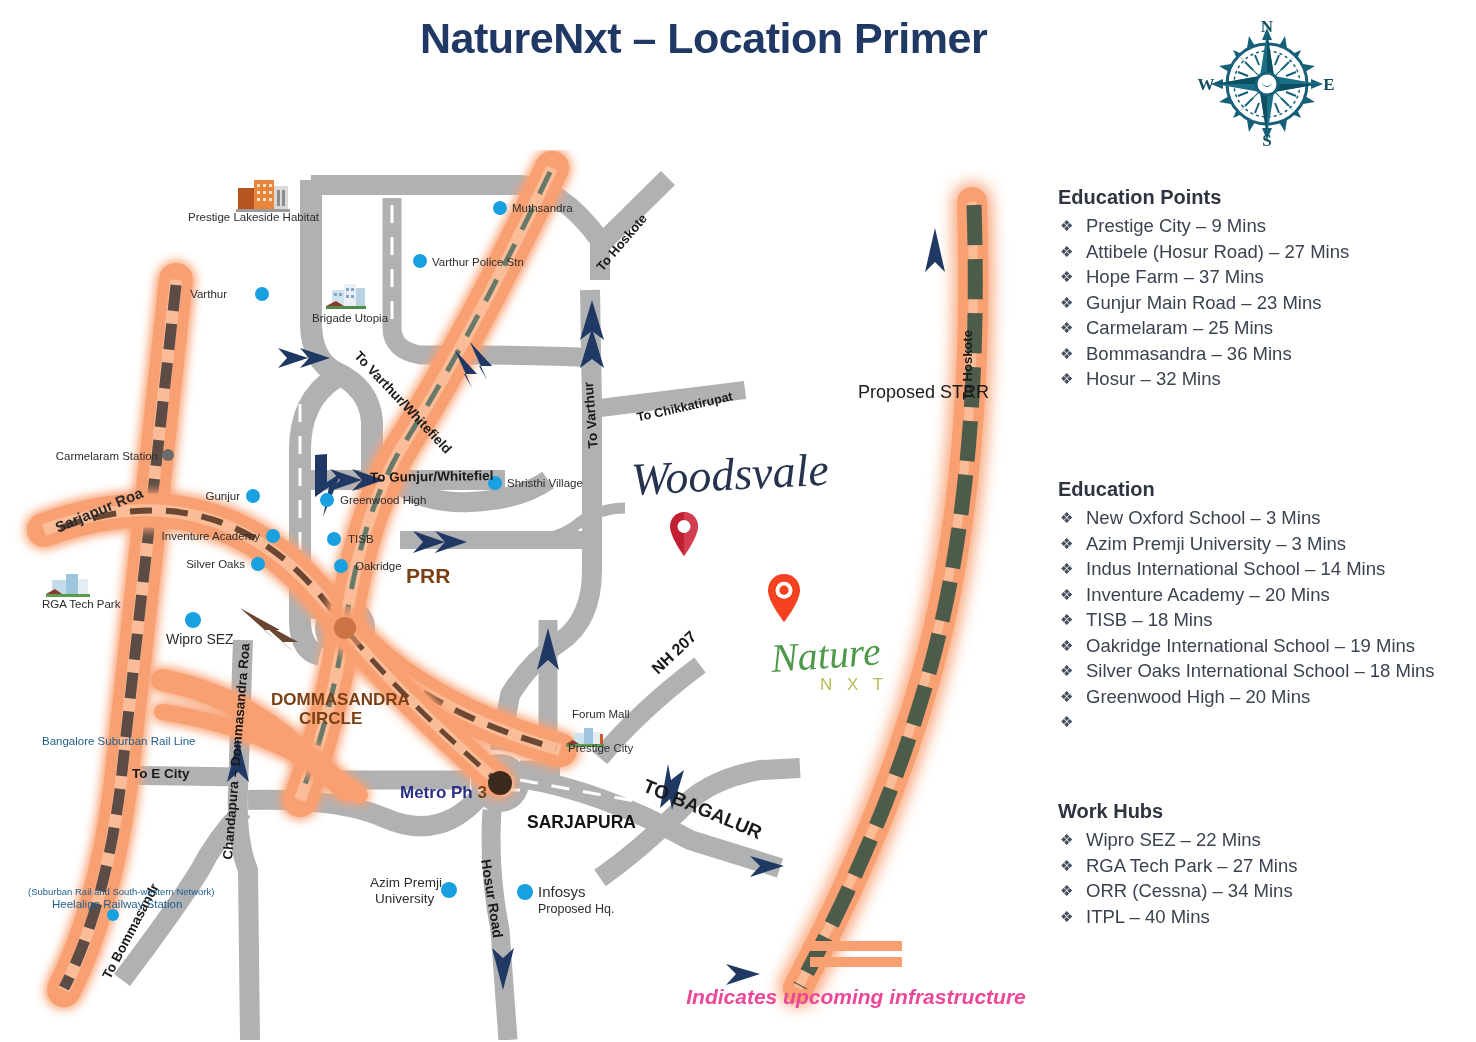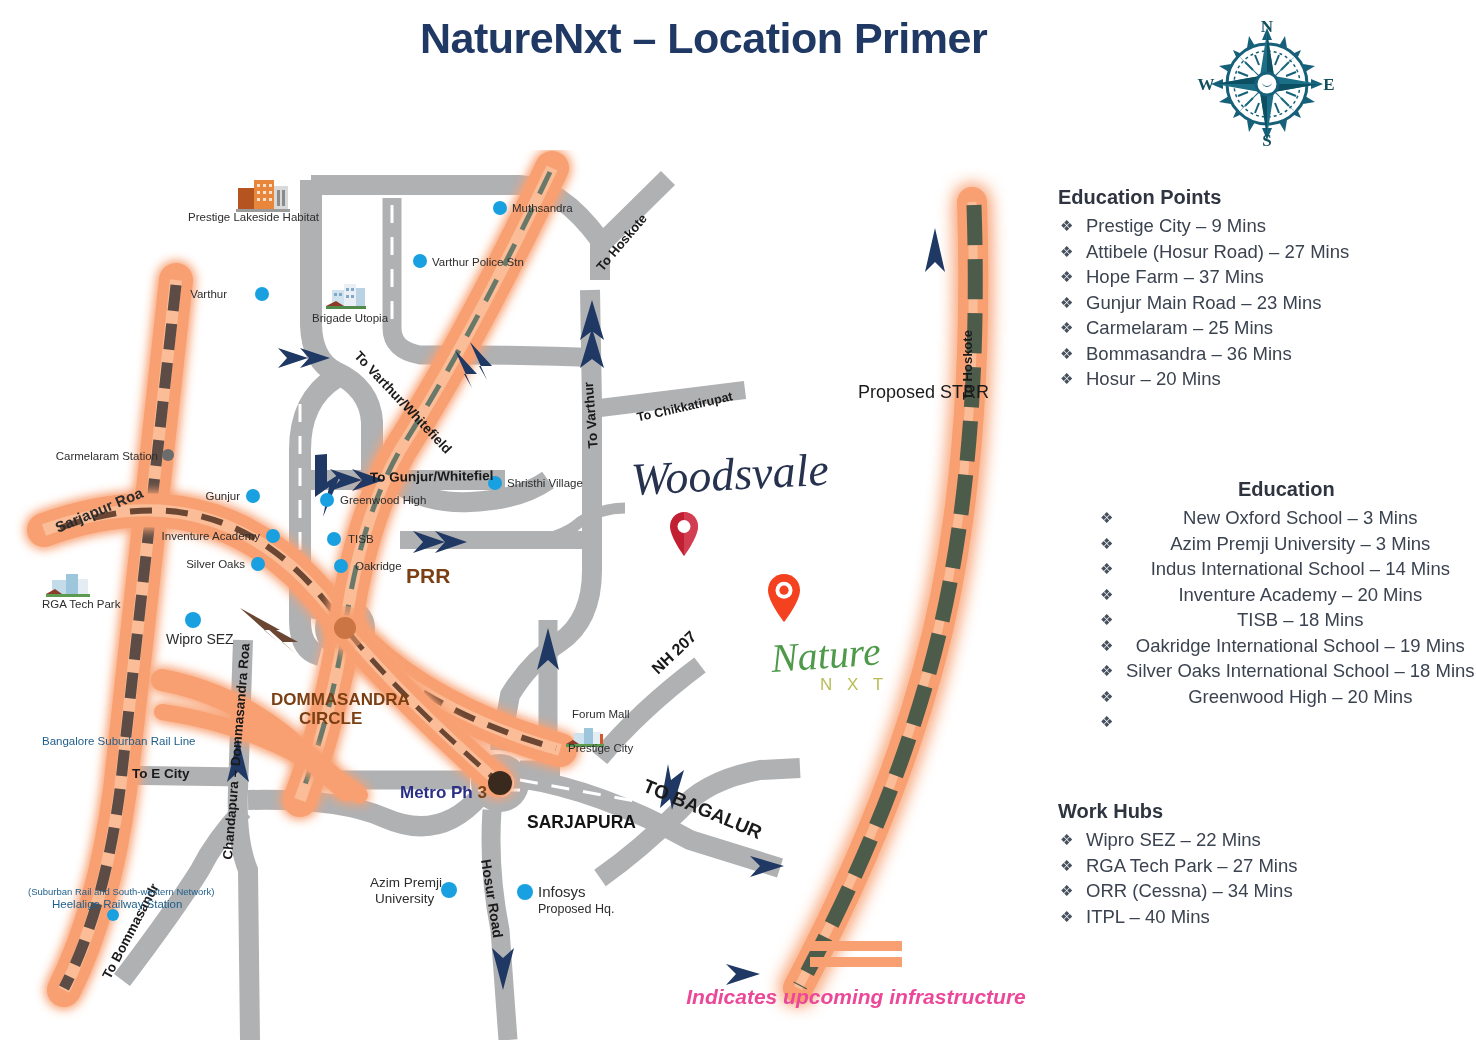--- a/index.html
+++ b/index.html
@@ -32,21 +32,21 @@
   }
   .side ul{list-style:none;margin:0;padding:0;}
   .side li{
     font-size:18.5px;color:#3b4350;line-height:25.5px;
     white-space:nowrap;position:relative;padding-left:28px;
   }
   .side li .bul{
     position:absolute;left:2px;top:0px;font-size:15px;color:#46505e;
   }
   #prox{left:1058px;top:186px;}
-  #edu{left:1098px;top:478px;text-align:center;}
+  #edu{left:1058px;top:478px;}
   #work{left:1058px;top:800px;}
 
   
   .legend{position:absolute;left:646px;top:935px;width:420px;text-align:center;}
   .legend .bars{width:100px;margin:0 auto 8px auto;}
   .legend .cap{
     font-size:21px;font-weight:bold;font-style:italic;color:#ec4899;
     white-space:nowrap;
   }
 
@@ -444,21 +444,21 @@
 
   <div class="side" id="prox">
     <h3>Education Points</h3>
     <ul>
       <li><span class="bul">❖</span><span>Prestige City – 9 Mins</span></li>
       <li><span class="bul">❖</span><span>Attibele (Hosur Road) – 27 Mins</span></li>
       <li><span class="bul">❖</span><span>Hope Farm – 37 Mins</span></li>
       <li><span class="bul">❖</span><span>Gunjur Main Road – 23 Mins</span></li>
       <li><span class="bul">❖</span><span>Carmelaram – 25 Mins</span></li>
       <li><span class="bul">❖</span><span>Bommasandra – 36 Mins</span></li>
-      <li><span class="bul">❖</span><span>Hosur – 20 Mins</span></li>
+      <li><span class="bul">❖</span><span>Hosur – 32 Mins</span></li>
     </ul>
   </div>
 
   <div class="side" id="edu">
     <h3>Education</h3>
     <ul>
       <li><span class="bul">❖</span><span>New Oxford School – 3 Mins</span></li>
       <li><span class="bul">❖</span><span>Azim Premji University – 3 Mins</span></li>
       <li><span class="bul">❖</span><span>Indus International School – 14 Mins</span></li>
       <li><span class="bul">❖</span><span>Inventure Academy – 20 Mins</span></li>

